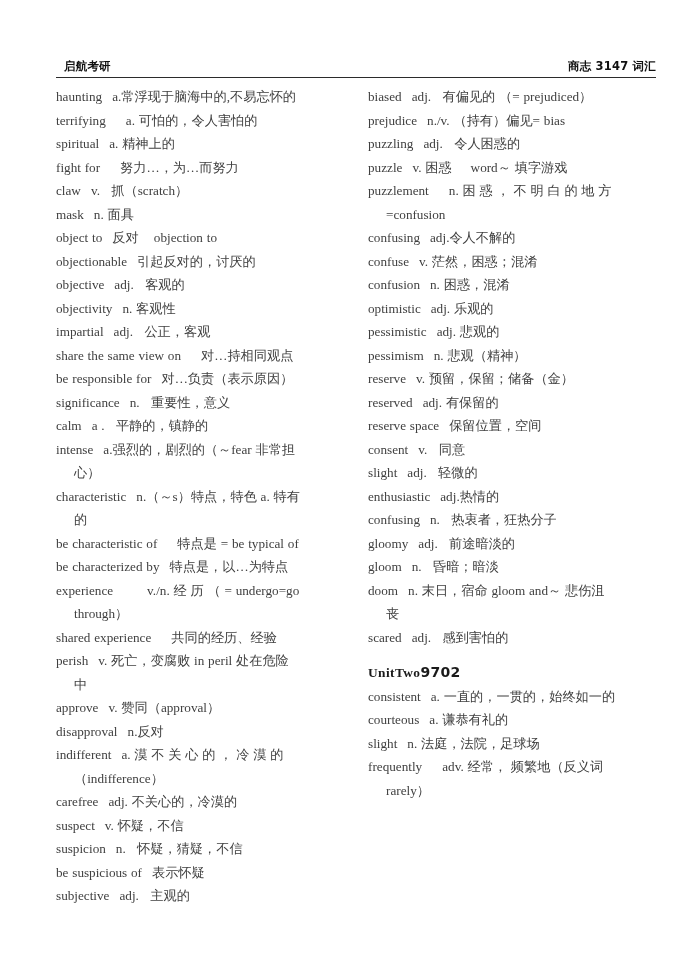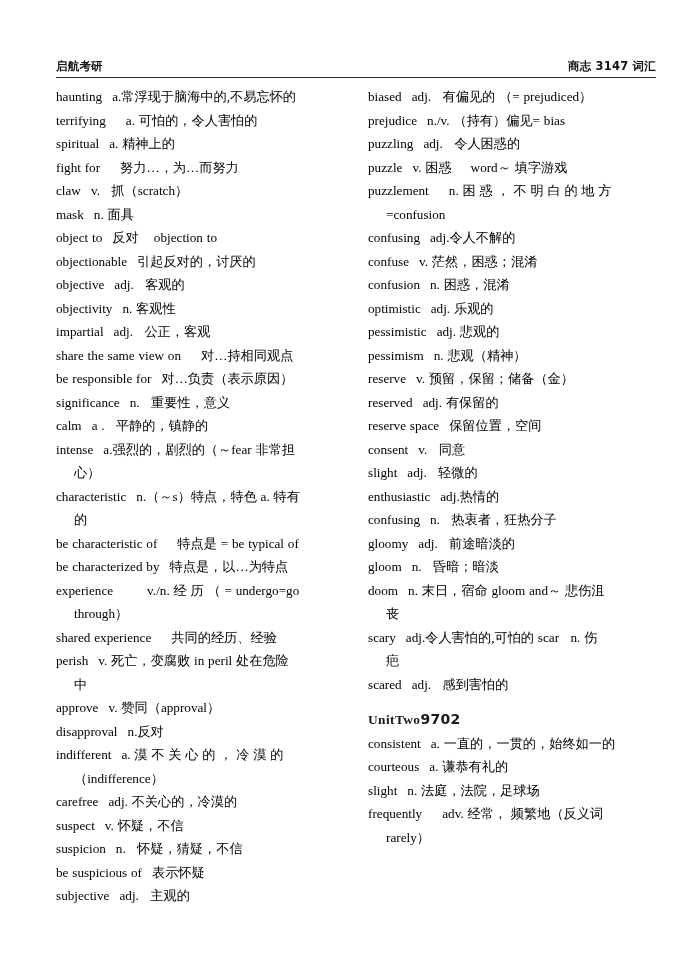--- a/index.html
+++ b/index.html
@@ -37,20 +37,21 @@
     justify-content: space-between;
     font-family: "DejaVu Sans", "Liberation Sans", sans-serif;
     font-size: 11.5px;
     font-weight: bold;
     letter-spacing: 0.2px;
     color: #111;
     padding-bottom: 1px;
   }
   .running-header .hdr-left {
     white-space: nowrap;
+    margin-left: 8px;
   }
   .running-header .hdr-right {
     white-space: nowrap;
     font-weight: bold;
   }
   .header-rule {
     width: 100%;
     height: 0;
     border-top: 1.2px solid #2b2b2b;
     margin-top: 2px;
@@ -69,21 +70,21 @@
   }
   .col {
     width: 288px;
     position: relative;
   }
   .col-right { padding-left: 14px; width: 288px; }
 
   .entry {
     font-size: 13.2px;
     line-height: 23.5px;
-    color: #000000;
+    color: #404040;
     margin: 0;
     padding: 0;
     white-space: pre-wrap;
     word-spacing: 0.5px;
   }
   .entry .cont {
     display: block;
     padding-left: 18px;
   }
   .entry .gap {
@@ -184,21 +185,20 @@
             <div class="entry"><span>reserve</span><span class="gap"></span><span>v. 预留，保留；储备（金）</span></div>
             <div class="entry"><span>reserved</span><span class="gap"></span><span>adj. 有保留的</span></div>
             <div class="entry"><span>reserve space</span><span class="gap"></span><span>保留位置，空间</span></div>
             <div class="entry"><span>consent</span><span class="gap"></span><span>v.   同意</span></div>
             <div class="entry"><span>slight</span><span class="gap"></span><span>adj.   轻微的</span></div>
             <div class="entry"><span>enthusiastic</span><span class="gap"></span><span>adj.热情的</span></div>
             <div class="entry"><span>confusing</span><span class="gap"></span><span>n.   热衷者，狂热分子</span></div>
             <div class="entry"><span>gloomy</span><span class="gap"></span><span>adj.   前途暗淡的</span></div>
             <div class="entry"><span>gloom</span><span class="gap"></span><span>n.   昏暗；暗淡</span></div>
             <div class="entry"><span>doom</span><span class="gap"></span><span>n. 末日，宿命 gloom and～ 悲伤沮</span><span class="cont">丧</span></div>
-            <div class="entry"><span>scary</span><span class="gap"></span><span>adj.令人害怕的,可怕的 scar   n. 伤</span><span class="cont">疤</span></div>
             <div class="entry"><span>scared</span><span class="gap"></span><span>adj.   感到害怕的</span></div>
           </div>
 
         <div class="spacer-half"></div>
 
         <div class="unit-heading">
           <span class="unit-word">Unit</span><span class="gap-lg"></span><span class="unit-word">Two</span><span class="gap"></span><span class="unit-num">9702</span>
         </div>
 
         <div id="right-entries-after">

